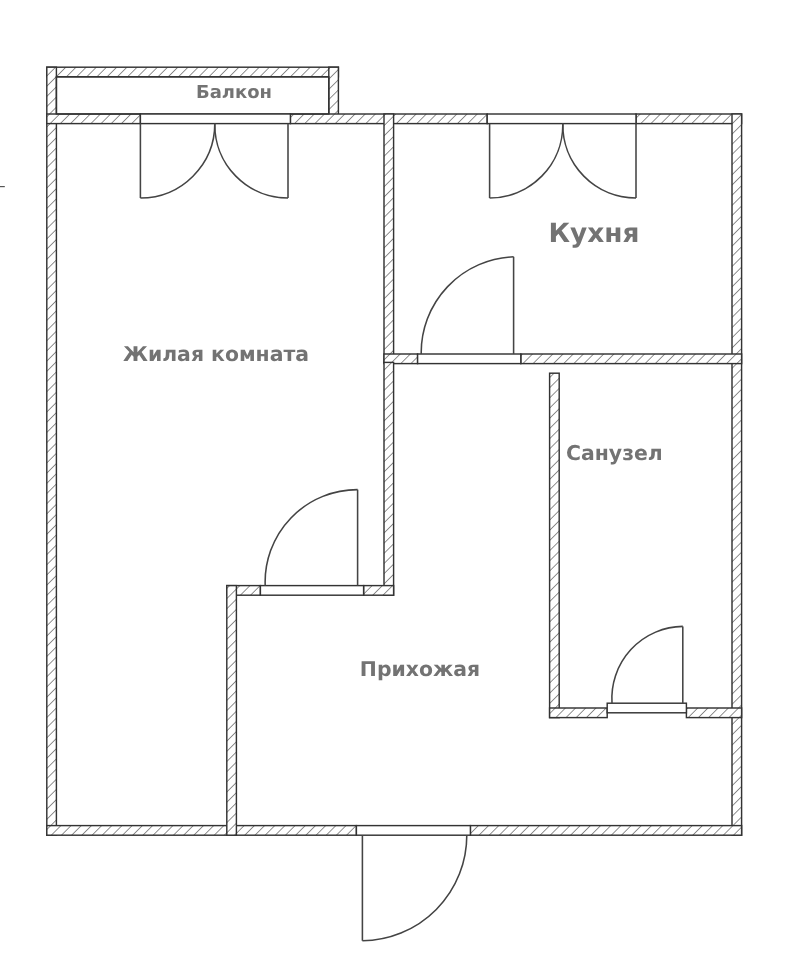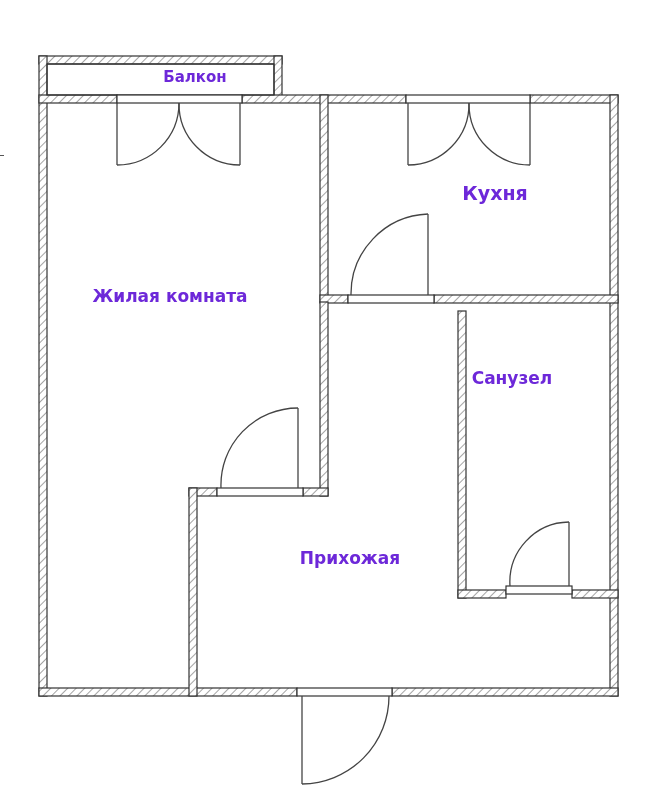--- a/index.html
+++ b/index.html
@@ -1,21 +1,21 @@
 <!DOCTYPE html>
 <html><head>
 <meta charset="utf-8">
 <style>
   html, body { margin: 0; padding: 0; background: #ffffff; }
   body { width: 671px; height: 809px; position: relative; overflow: hidden; font-family: "DejaVu Sans", sans-serif; }
   svg.plan { position: absolute; left: 0; top: 0; }
-  .label { position: absolute; font-family: "DejaVu Sans", sans-serif; font-weight: bold; color: #6d28d9; text-align: center; line-height: 1.25; white-space: nowrap; }
+  .label { position: absolute; font-family: "DejaVu Sans", sans-serif; font-weight: bold; color: #737373; text-align: center; line-height: 1.25; white-space: nowrap; }
   .label-balcony { left: 120px; top: 68px; width: 150px; font-size: 15px; }
-  .label-living { left: 60px; top: 286px; width: 220px; font-size: 17px; }
-  .label-kitchen { left: 430px; top: 182px; width: 130px; font-size: 19px; }
+  .label-living { left: 70px; top: 286px; width: 220px; font-size: 17px; }
+  .label-kitchen { left: 430px; top: 182px; width: 130px; font-size: 22px; }
   .label-bath { left: 452px; top: 368px; width: 120px; font-size: 17px; }
   .label-hall { left: 270px; top: 548px; width: 160px; font-size: 17px; text-align: center; }
   .label span { display: block; }
   .tick { position: absolute; left: 0; top: 155px; width: 4px; height: 1px; background: #555; }
 </style>
 </head>
 <body>
 
 <svg class="plan" width="671" height="809" viewBox="0 0 671 809">
   <defs>

